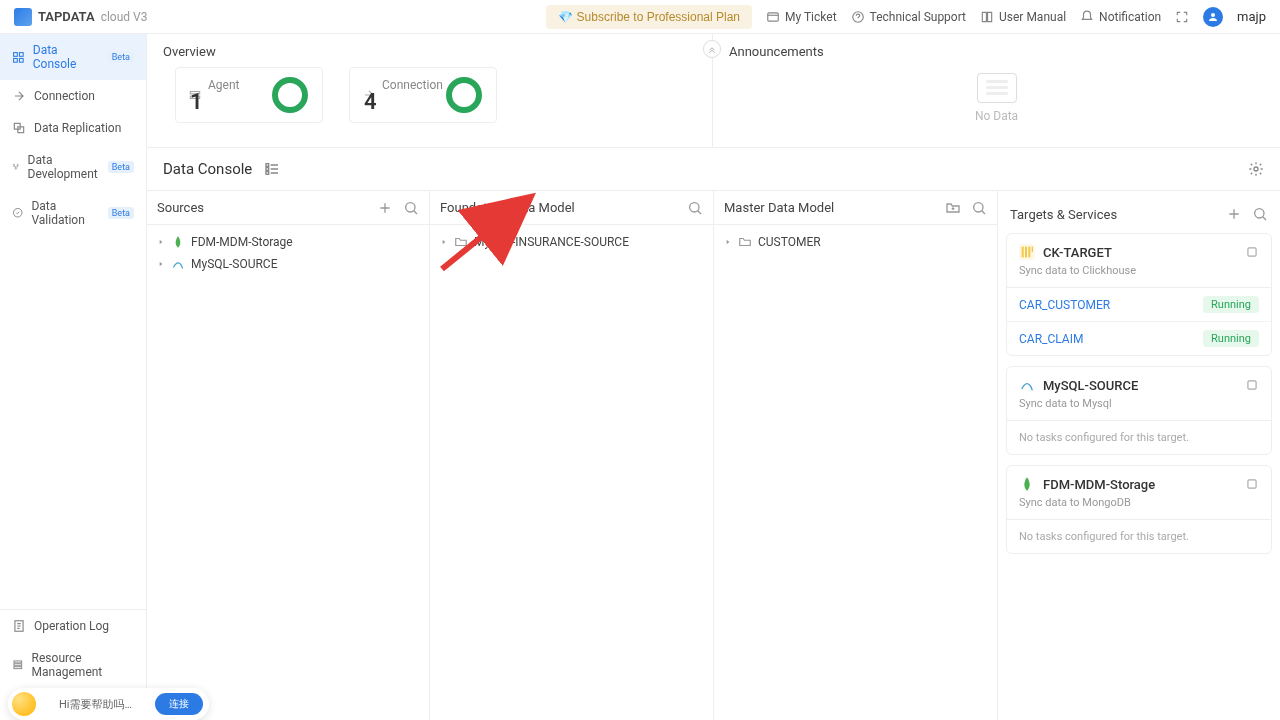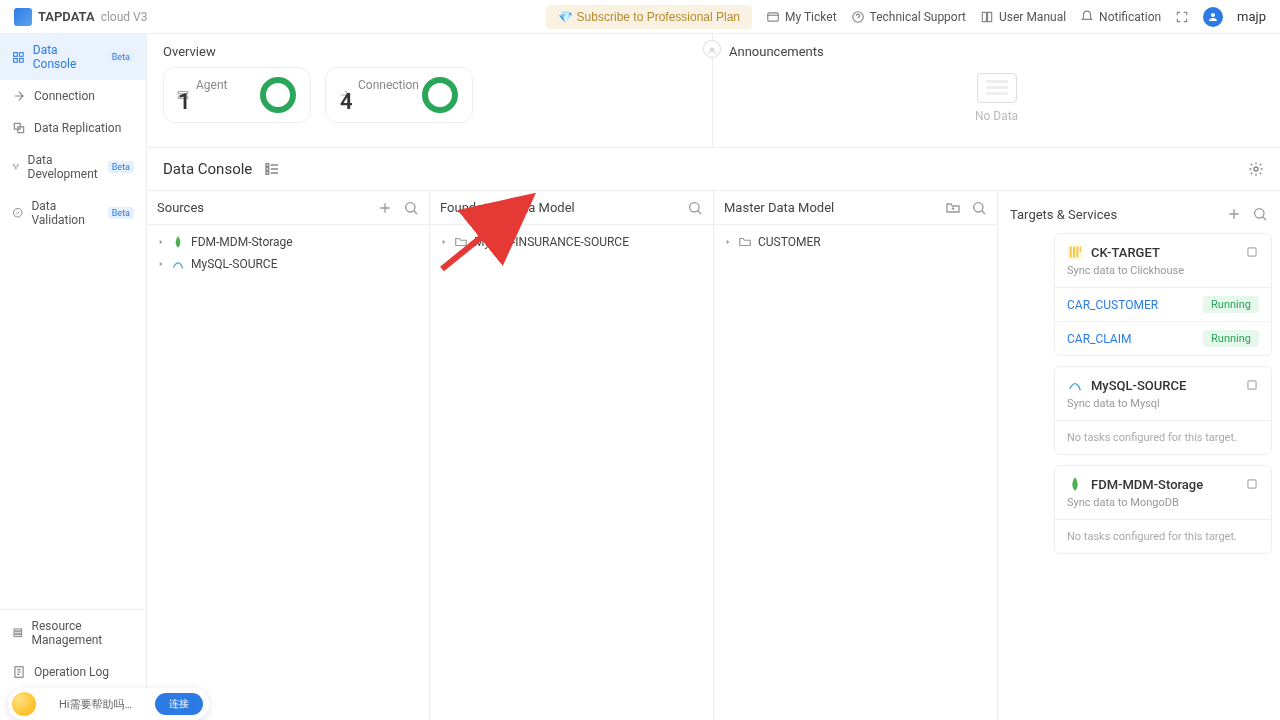--- a/index.html
+++ b/index.html
@@ -27,21 +27,21 @@
 .sidebar-spacer { flex: 1; }
 .sidebar-bottom { border-top: 1px solid #eee; }
 .sidebar-bottom .sidebar-item.demo { color: #2c7be5; text-decoration: underline; }
 
 
 .main { flex: 1; display: flex; flex-direction: column; position: relative; }
 .overview-row { display: flex; height: 114px; border-bottom: 1px solid #eee; }
 .overview-left { flex: 1; padding: 10px 16px; position: relative; }
 .overview-title { font-size: 13px; color: #444; margin-bottom: 8px; }
 .stat-cards { display: flex; gap: 14px; }
-.stat-card { width: 148px; height: 56px; border: 1px solid #eee; border-radius: 12px; padding: 10px 12px; display: flex; align-items: center; position: relative; }
+.stat-card { width: 148px; height: 56px; border: 1px solid #eee; border-radius: 4px; padding: 10px 12px; display: flex; align-items: center; position: relative; margin-left: 12px; }
 .stat-icon { width: 14px; height: 14px; margin-right: 6px; color: #888; }
 .stat-label { font-size: 12px; color: #888; position: absolute; top: 10px; left: 32px; }
 .stat-value { font-size: 22px; font-weight: 600; position: absolute; bottom: 8px; left: 14px; }
 .donut { width: 40px; height: 40px; margin-left: auto; }
 .collapse-btn { position: absolute; right: -9px; top: 6px; width: 18px; height: 18px; border-radius: 50%; background: #fff; border: 1px solid #ddd; display: flex; align-items: center; justify-content: center; cursor: pointer; z-index: 2; }
 
 .announcements { width: 568px; border-left: 1px solid #eee; padding: 10px 16px; display: flex; flex-direction: column; }
 .announce-title { font-size: 13px; color: #444; }
 .no-data { flex: 1; display: flex; flex-direction: column; align-items: center; justify-content: center; color: #bbb; font-size: 12px; }
 .no-data-icon { width: 40px; height: 30px; border: 1px solid #ddd; border-radius: 4px; margin-bottom: 6px; position: relative; }
@@ -66,21 +66,21 @@
 .col-header .actions { margin-left: auto; display: flex; gap: 10px; }
 .icon-btn { width: 16px; height: 16px; color: #999; cursor: pointer; display: inline-flex; align-items: center; justify-content: center; }
 
 .tree { padding: 6px 8px; overflow: auto; }
 .tree-item { display: flex; align-items: center; gap: 6px; padding: 4px 2px; cursor: pointer; font-size: 12px; color: #444; }
 .caret { width: 8px; height: 8px; display: inline-flex; }
 .node-icon { width: 14px; height: 14px; display: inline-flex; }
 .folder-icon svg, .node-icon svg { width: 100%; height: 100%; }
 
 
-.target-card { border: 1px solid #eee; border-radius: 6px; margin-bottom: 10px; background: #fff; margin-left: 48px; }
+.target-card { border: 1px solid #eee; border-radius: 6px; margin-bottom: 10px; background: #fff; }
 .target-head { display: flex; align-items: center; gap: 8px; padding: 10px 12px 4px; }
 .target-icon { width: 16px; height: 16px; border-radius: 3px; display: inline-flex; align-items: center; justify-content: center; }
 .target-title { font-size: 13px; font-weight: 500; }
 .target-action { margin-left: auto; width: 14px; height: 14px; color: #aaa; cursor: pointer; }
 .target-sub { padding: 0 12px 10px; font-size: 11px; color: #999; }
 .target-tasks { border-top: 1px solid #eee; }
 .task-row { display: flex; align-items: center; padding: 8px 12px; font-size: 12px; border-bottom: 1px solid #f3f3f3; }
 .task-row:last-child { border-bottom: none; justify-content: center; }
 .task-name { color: #2c7be5; cursor: pointer; }
 .task-status { margin-left: auto; font-size: 11px; padding: 2px 8px; border-radius: 4px; }
@@ -210,35 +210,35 @@
           </svg>
         </span>
       <span>Data Validation</span>
       <span class="beta-badge">Beta</span>
     </div>
     <div class="sidebar-spacer"></div>
     <div class="sidebar-bottom">
       <div class="sidebar-item">
         <span class="sidebar-icon">
             <svg viewBox="0 0 24 24" fill="none" stroke="#888" stroke-width="2">
+              <rect x="5" y="3" width="14" height="18"></rect>
+              <path d="M9 8h6M9 12h6M9 16h4"></path>
+            </svg>
+          </span>
+        <span>Operation Log</span>
+      </div>
+      <div class="sidebar-item">
+        <span class="sidebar-icon">
+            <svg viewBox="0 0 24 24" fill="none" stroke="#888" stroke-width="2">
               <rect x="4" y="4" width="16" height="4"></rect>
               <rect x="4" y="10" width="16" height="4"></rect>
               <rect x="4" y="16" width="16" height="4"></rect>
             </svg>
           </span>
         <span>Resource Management</span>
-      </div>
-      <div class="sidebar-item">
-        <span class="sidebar-icon">
-            <svg viewBox="0 0 24 24" fill="none" stroke="#888" stroke-width="2">
-              <rect x="5" y="3" width="14" height="18"></rect>
-              <path d="M9 8h6M9 12h6M9 16h4"></path>
-            </svg>
-          </span>
-        <span>Operation Log</span>
       </div>
       <div class="sidebar-item demo">
         <span class="sidebar-icon">
             <svg viewBox="0 0 24 24" fill="none" stroke="#2c7be5" stroke-width="2">
               <rect x="4" y="4" width="16" height="16"></rect>
               <path d="M10 16l6-6M16 14V10h-4"></path>
             </svg>
           </span>
         <span>Experience Demo</span>
       </div>

